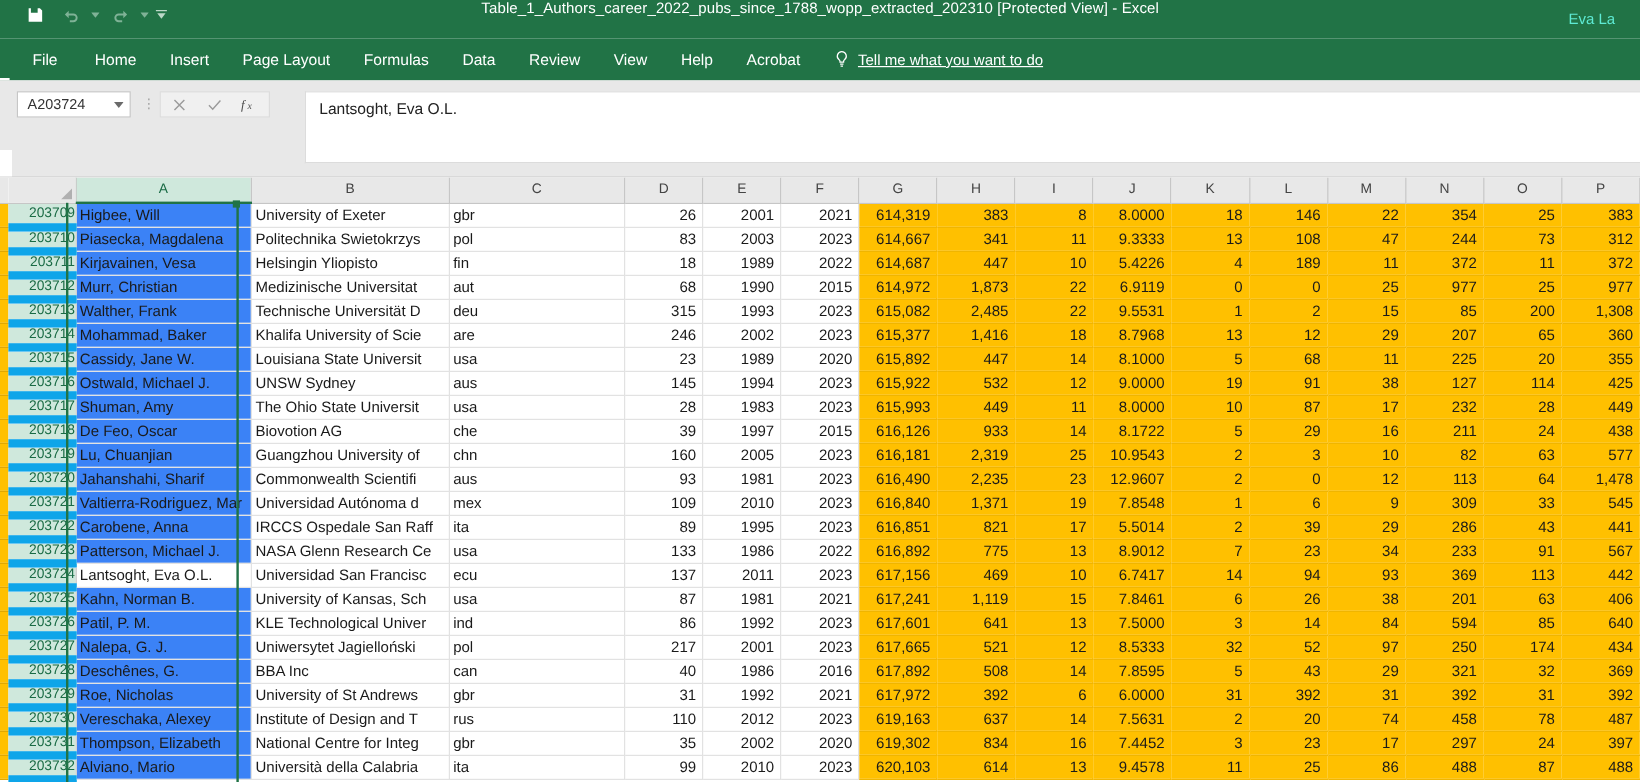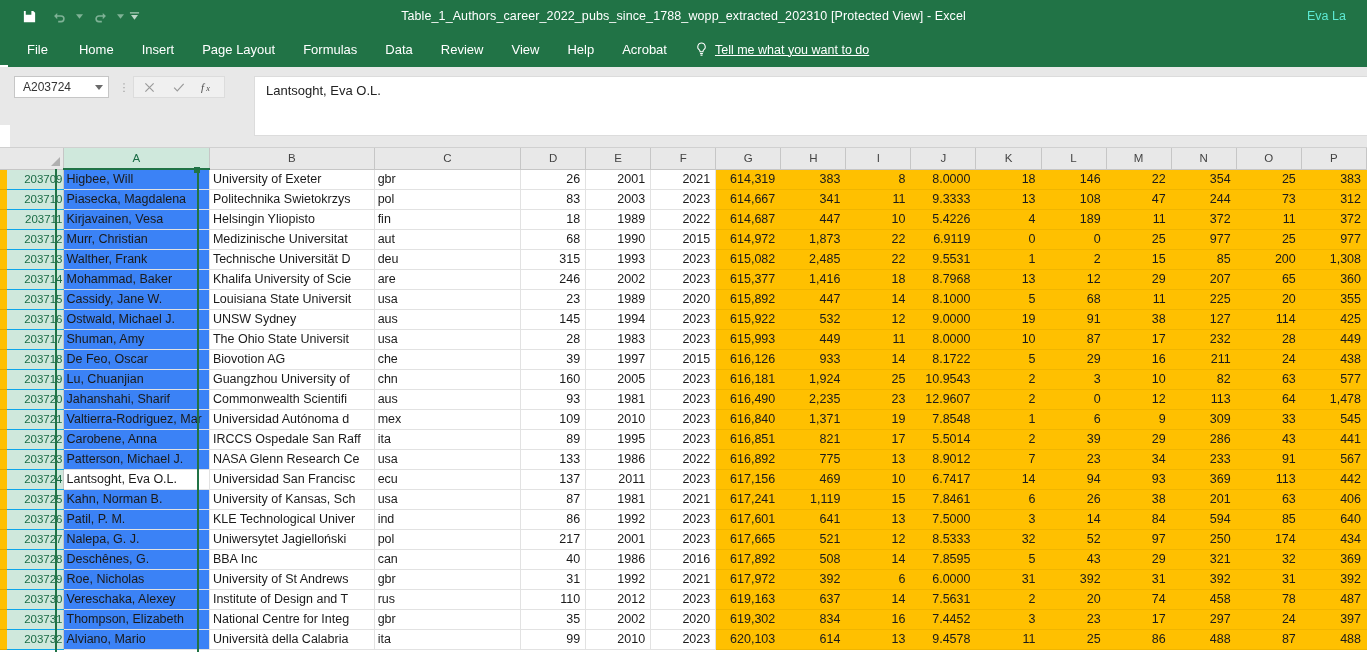--- a/index.html
+++ b/index.html
@@ -6,21 +6,21 @@
   html,body{
     width:1367px; height:652px; overflow:hidden;
     font-family:"Liberation Sans", sans-serif;
     background:#ffffff;
   }
   #app{ width:1367px; height:652px; position:relative; overflow:hidden; }
 
   
   .titlebar{
     height:32px; background:#217346; color:#ffffff;
-    display:flex; align-items:center; position:relative;
+    display:flex; align-items:flex-start; position:relative;
   }
   .qat{ display:flex; align-items:center; gap:0px; padding-left:14px; }
   .qat-btn{
     width:30px; height:24px; display:flex; align-items:center; justify-content:center;
     color:#ffffff;
   }
   .qat-btn.dim{ color:#7fb296; }
   .qat-btn svg{ display:block; }
   .qat-caret{ width:11px; height:24px; display:flex; align-items:center; justify-content:center; color:#7fb296; }
   .qat-caret.small{ width:16px; }
@@ -113,21 +113,21 @@
     background:#e8e8e8; border-right:1px solid #c6c6c6; position:relative;
   }
   .corner-tri{
     position:absolute; right:3px; bottom:3px; width:0; height:0;
     border-left:9px solid transparent; border-bottom:9px solid #b0b0b0;
   }
   .chdr th.sel{ background:#cfe8dc; color:#1a6b45; border-bottom:2px solid #217346; }
 
   
   td.rhdr{
-    background:#e8e8e8; border-right:1px solid #c6c6c6; border-bottom:1px solid #0ea5e9;
+    background:#e8e8e8; border-right:1px solid #c6c6c6; border-bottom:7px solid #0ea5e9;
     font-size:11.5px; color:#444; text-align:right; padding-right:3px;
     white-space:nowrap; overflow:hidden;
   }
   td.rhdr.sel{ background:#cfe8dc; color:#1a6b45; }
 
   
   td.sliver{ background:#FFC000; border-bottom:1px solid #e0a800; }
 
   
   td.c{
@@ -506,21 +506,21 @@
           <tr>
             <td class="sliver"></td>
             <td class="rhdr sel">203719</td>
             <td class="c txt colsel">Lu, Chuanjian</td>
             <td class="c txt">Guangzhou University of</td>
             <td class="c txt blank">chn</td>
             <td class="c num">160</td>
             <td class="c num">2005</td>
             <td class="c num">2023</td>
             <td class="c num orange">616,181</td>
-            <td class="c num orange">1,924</td>
+            <td class="c num orange">2,319</td>
             <td class="c num orange">25</td>
             <td class="c num orange">10.9543</td>
             <td class="c num orange">2</td>
             <td class="c num orange">3</td>
             <td class="c num orange">10</td>
             <td class="c num orange">82</td>
             <td class="c num orange">63</td>
             <td class="c num orange">577</td>
           </tr>
           <tr>

